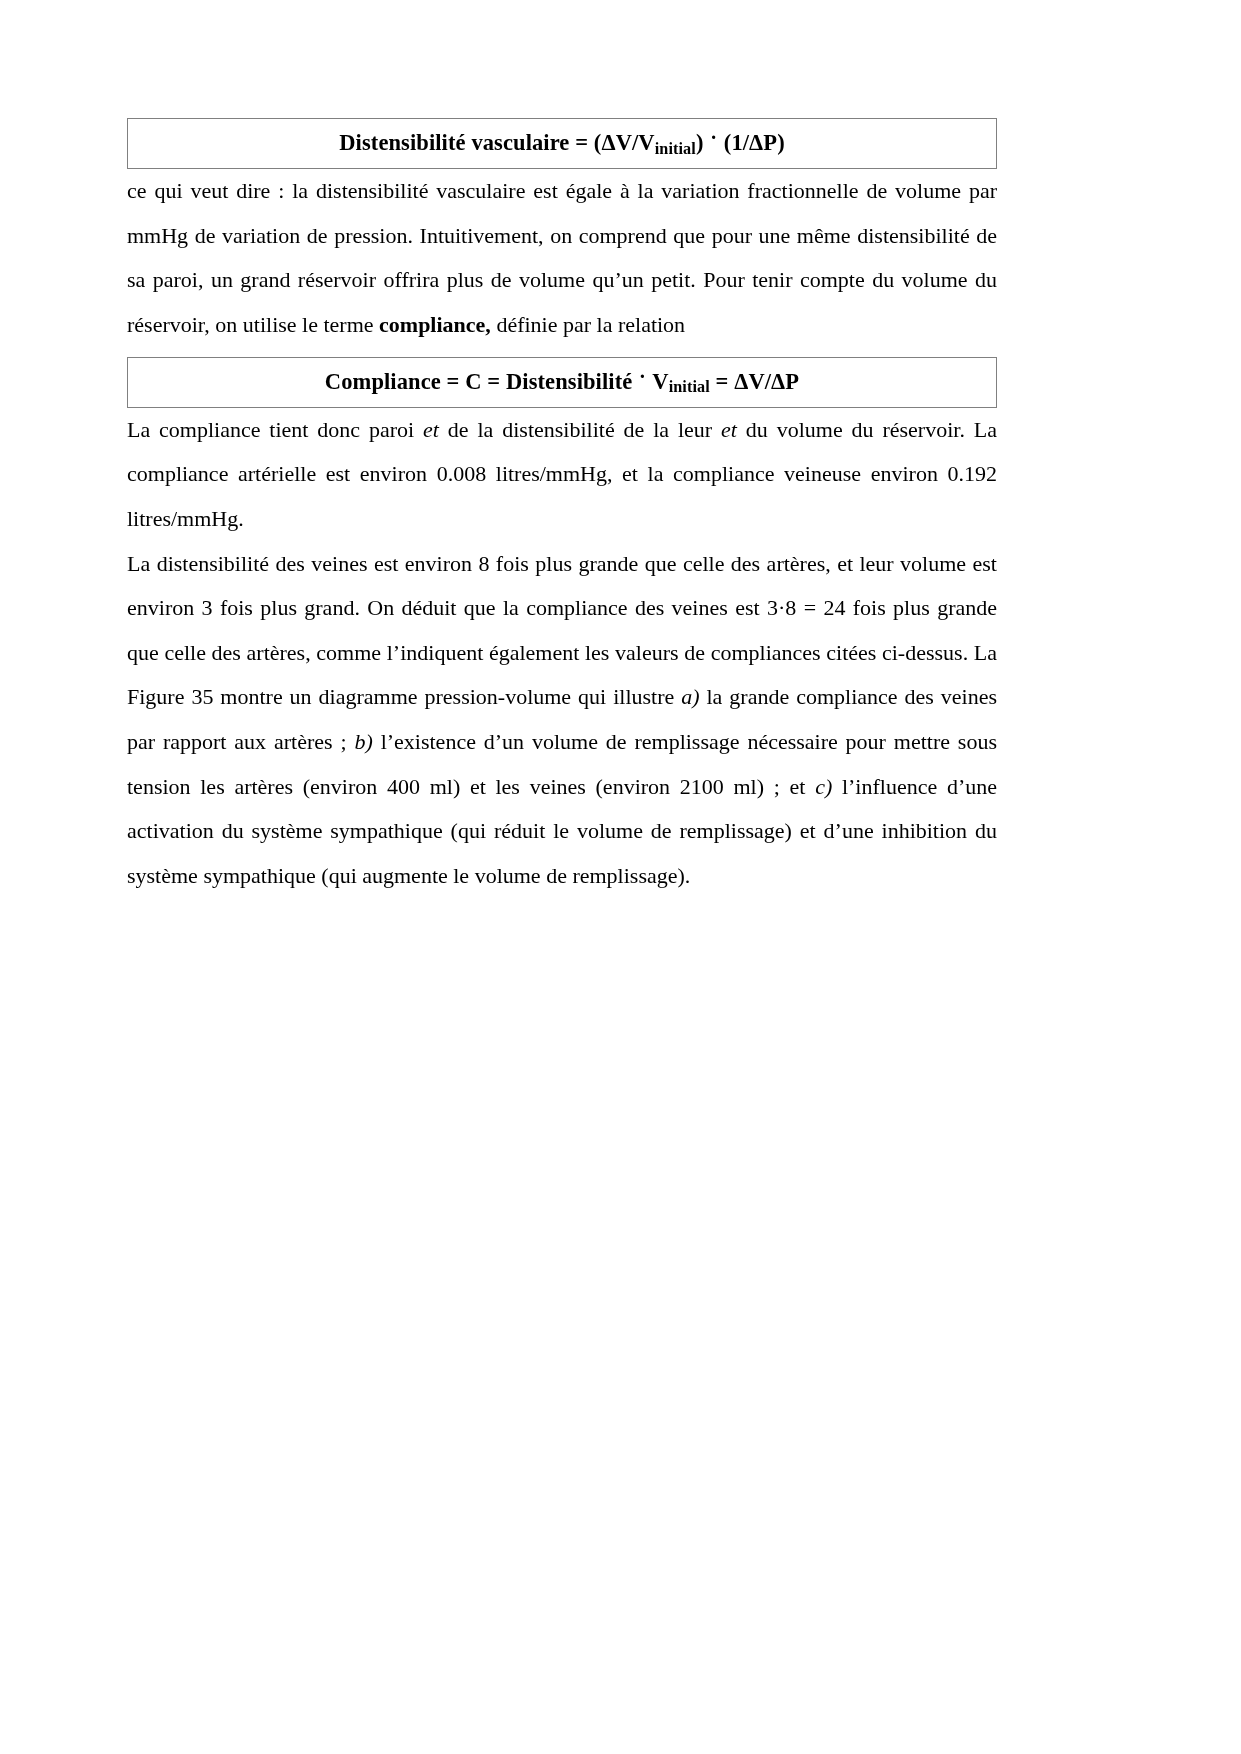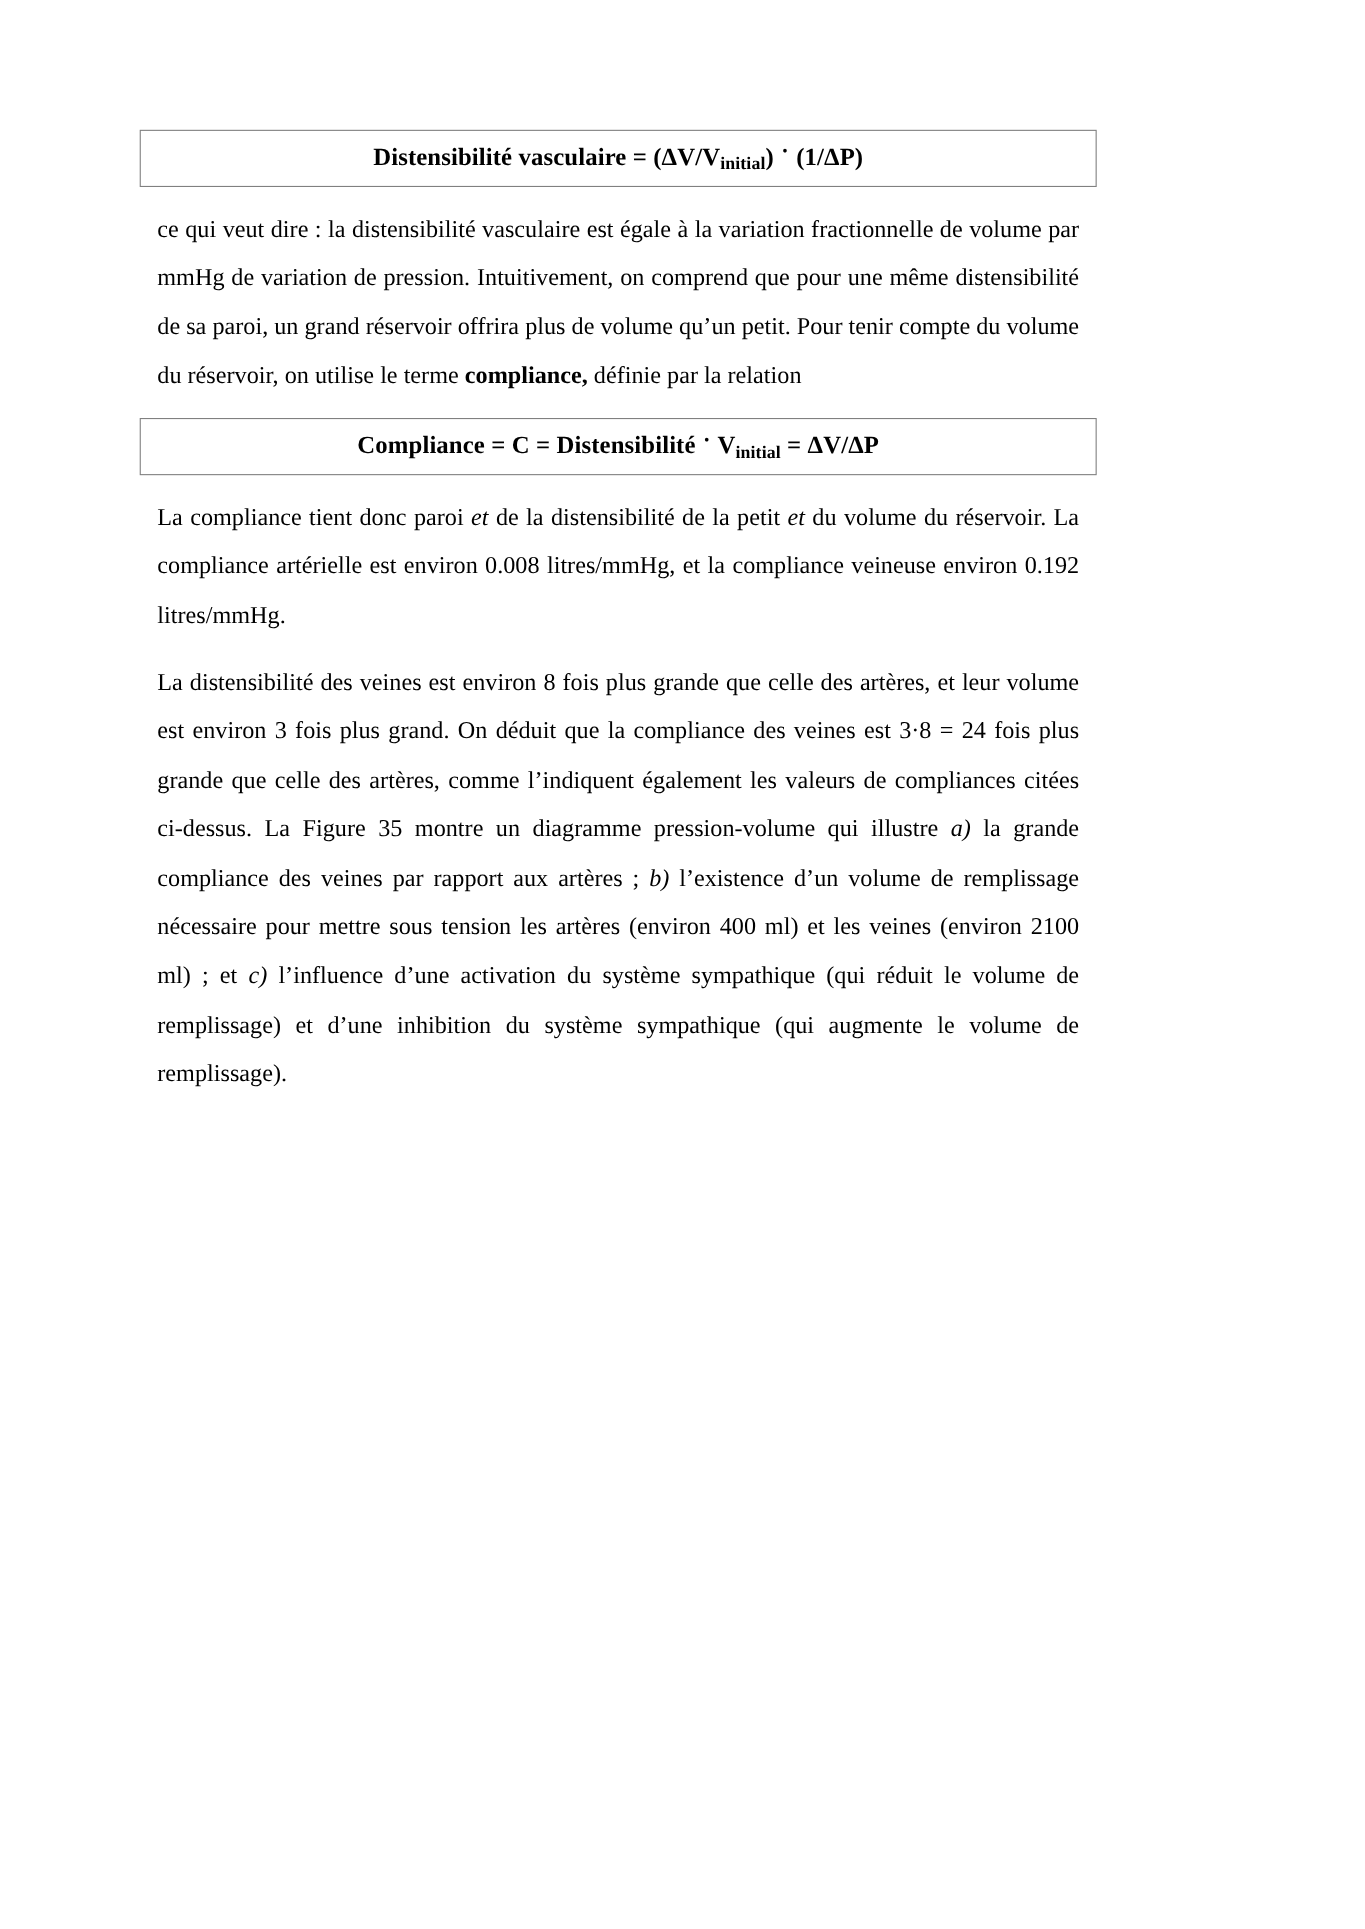--- a/index.html
+++ b/index.html
@@ -57,21 +57,21 @@
     top: -0.30em;
     padding: 0 1px;
   }
 
   
   p.para {
     font-size: 22px;
     line-height: 44.6px;
     text-align: justify;
     text-justify: inter-word;
-    margin: 16px;
+    margin: 0;
     -webkit-hyphens: none;
     hyphens: none;
   }
   .sp-after-box1 { margin-top: 18px; }
   .sp-before-box2 { margin-top: 9px; }
   .sp-after-box2 { margin-top: 20px; }
   .sp-para-gap  { margin-top: 27px; }
   b.bold { font-weight: bold; }
   i.ital { }
 </style>
@@ -84,18 +84,18 @@
     <div class="formula-box">
       <div class="formula-text"><span>Distensibilité vasculaire</span> <span>=</span> <span>(</span><span>ΔV/V</span><sub>initial</sub><span>)</span> <span class="dotop">·</span> <span>(1/ΔP)</span></div>
     </div>
 
     <p class="para sp-after-box1"><span>ce qui veut dire : la distensibilité vasculaire est égale à la variation fractionnelle de volume par mmHg de variation de pression. Intuitivement, on comprend que pour une même distensibilité de sa paroi, un grand réservoir offrira plus de volume qu’un petit. Pour tenir compte du volume du réservoir, on utilise le terme </span><b class="bold">compliance,</b><span> définie par la relation</span></p>
 
     <div class="formula-box sp-before-box2">
       <div class="formula-text"><span>Compliance = C = Distensibilité</span> <span class="dotop">·</span> <span>V</span><sub>initial</sub> <span>= ΔV/ΔP</span></div>
     </div>
 
-    <p class="para sp-after-box2"><span>La compliance tient donc paroi </span><i class="ital">et</i><span> de la distensibilité de la petit </span><i class="ital">et</i><span> du volume du réservoir. La compliance artérielle est environ 0.008 litres/mmHg, et la compliance veineuse environ 0.192 litres/mmHg.</span></p>
+    <p class="para sp-after-box2"><span>La compliance tient donc paroi </span><i class="ital">et</i><span> de la distensibilité de la leur </span><i class="ital">et</i><span> du volume du réservoir. La compliance artérielle est environ 0.008 litres/mmHg, et la compliance veineuse environ 0.192 litres/mmHg.</span></p>
 
     <p class="para sp-para-gap"><span>La distensibilité des veines est environ 8 fois plus grande que celle des artères, et leur volume est environ 3 fois plus grand. On déduit que la compliance des veines est 3·8 = 24 fois plus grande que celle des artères, comme l’indiquent également les valeurs de compliances citées ci-dessus. La Figure 35 montre un diagramme pression-volume qui illustre </span><i class="ital">a)</i><span> la grande compliance des veines par rapport aux artères ; </span><i class="ital">b)</i><span> l’existence d’un volume de remplissage nécessaire pour mettre sous tension les artères (environ 400 ml) et les veines (environ 2100 ml) ; et </span><i class="ital">c)</i><span> l’influence d’une activation du système sympathique (qui réduit le volume de remplissage) et d’une inhibition du système sympathique (qui augmente le volume de remplissage).</span></p>
 
   </div>
 </div>
 
 </body></html>

